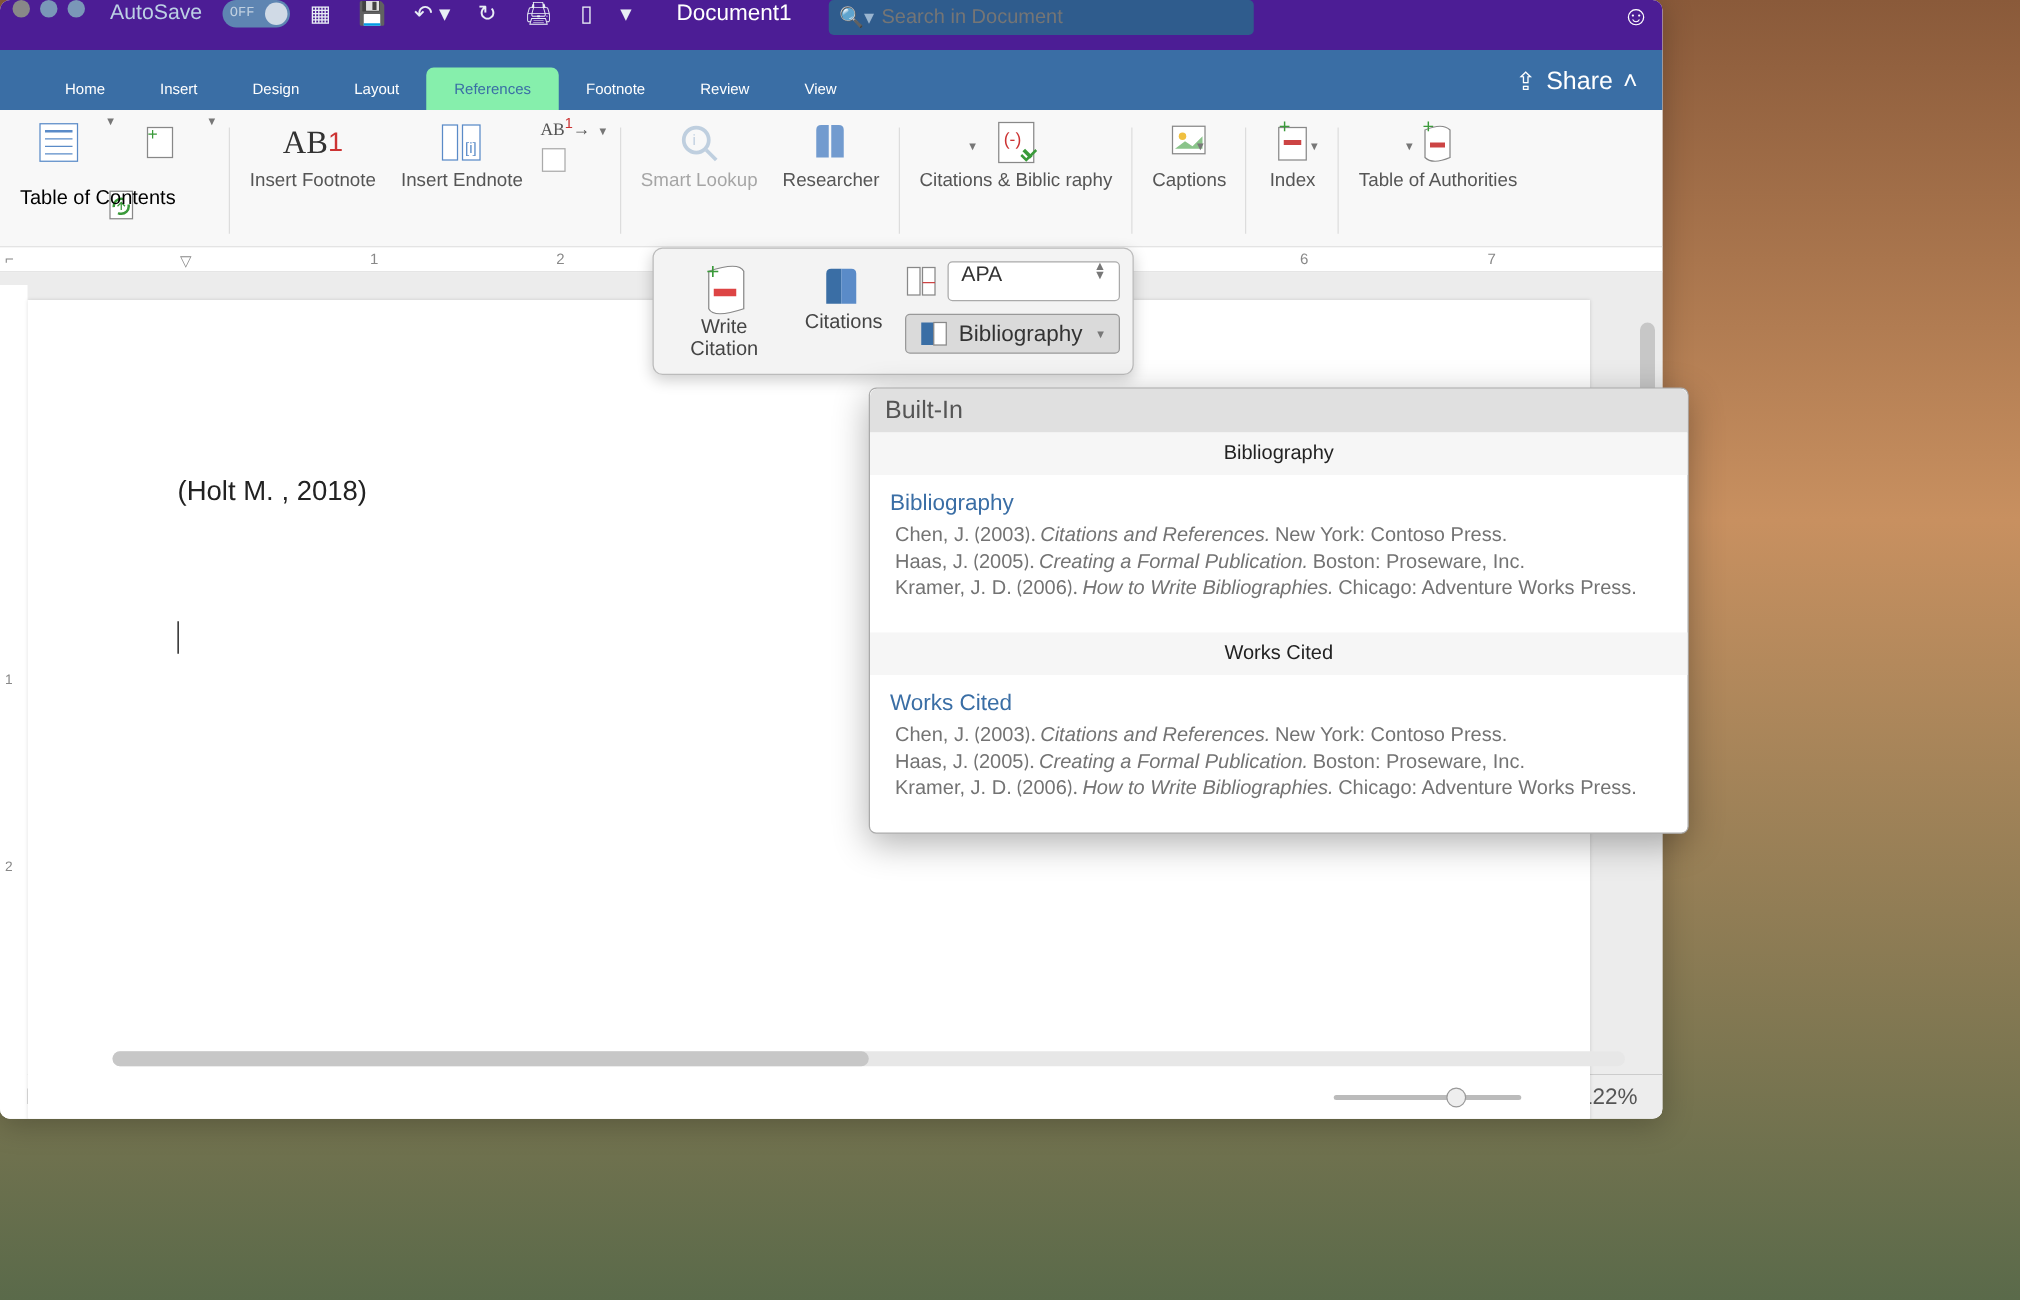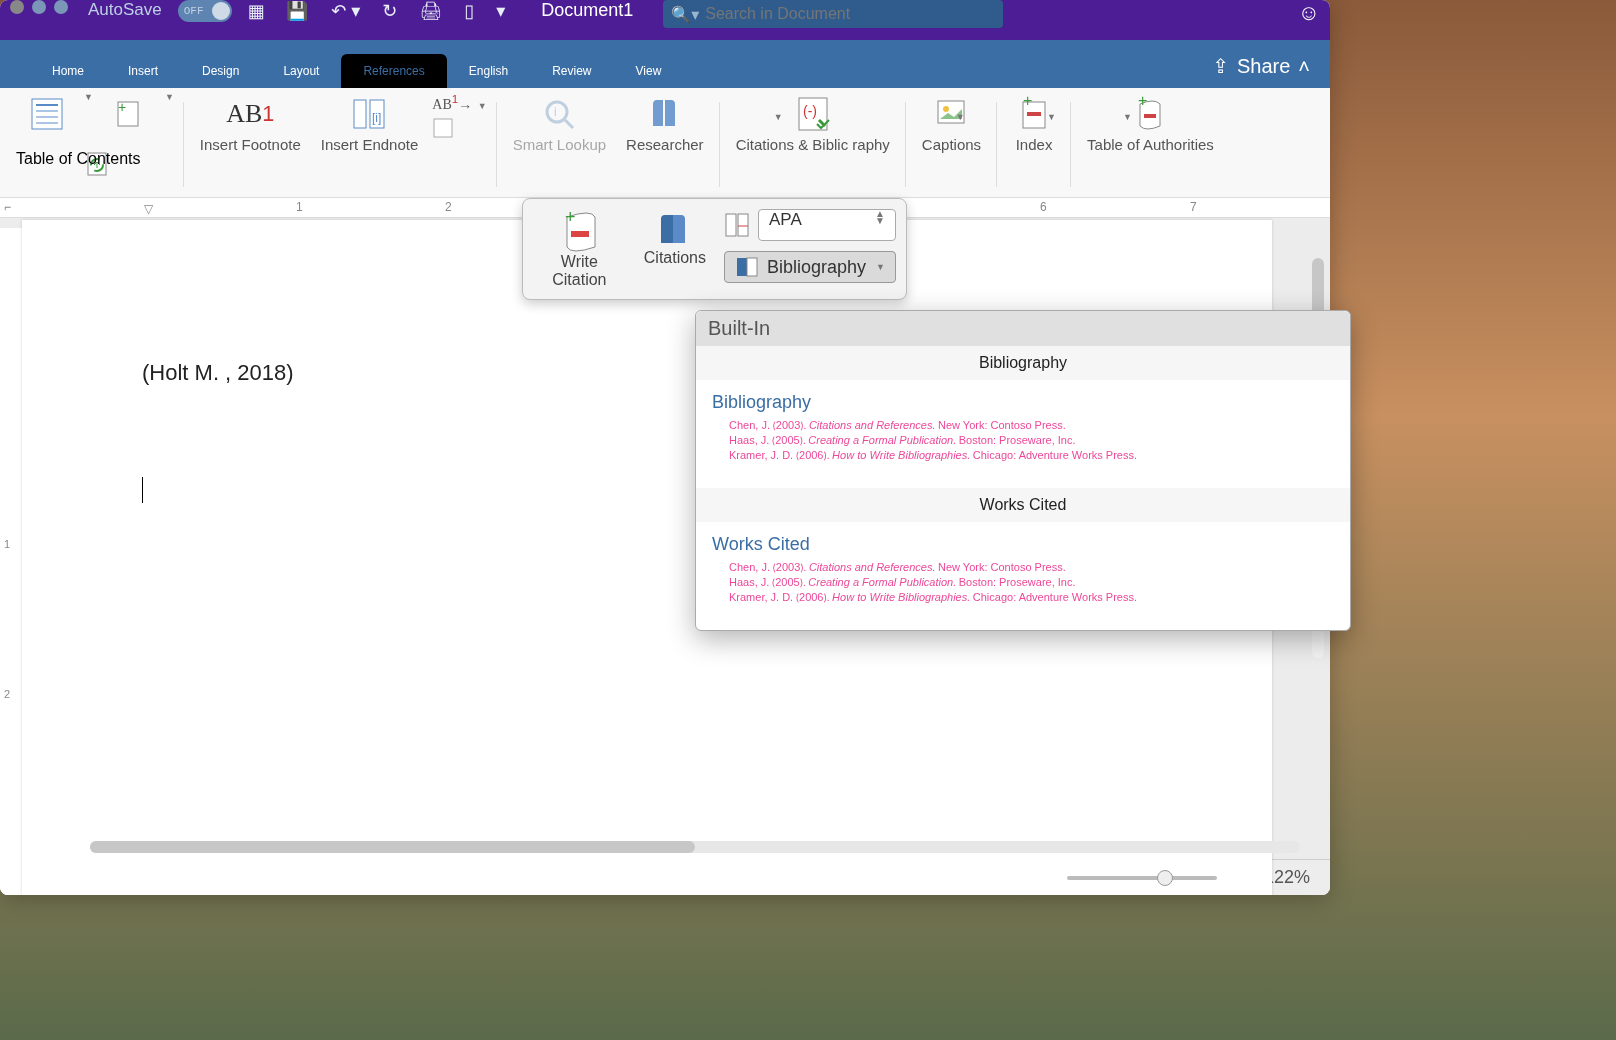--- a/index.html
+++ b/index.html
@@ -17,42 +17,42 @@
   .toggle .lbl { font-size: 11px; color: #c0d0e0; margin: 0 4px; font-family: Liberation Mono, monospace; }
   .tb-icon { color: #e8eef5; font-size: 18px; cursor: pointer; padding: 0 6px; }
   .titlebar .docname { color: #fff; font-size: 18px; margin-left: 20px; }
   .search-box { margin-left: 20px; width: 340px; height: 28px; background: #2f5c8d; border-radius: 4px; display: flex; align-items: center; padding: 0 8px; color: #9ab5d0; }
   .search-box input { background: transparent; border: none; outline: none; color: #cde; font-size: 16px; margin-left: 6px; flex: 1; }
   .smiley { margin-left: auto; color: #fff; font-size: 22px; }
 
   
   .tabsbar { height: 48px; background: #3a6ea5; display: flex; align-items: flex-end; padding: 0 20px 0 30px; }
   .tab { color: #fff; font-size: 12px; padding: 10px 22px; cursor: pointer; }
-  .tab.active { background: #000000; color: #3a6ea5; border-radius: 6px 6px 0 0; font-weight: 500; }
+  .tab.active { background: #86efac; color: #3a6ea5; border-radius: 6px 6px 0 0; font-weight: 500; }
   .share { margin-left: auto; display: flex; align-items: center; gap: 8px; color: #fff; font-size: 20px; padding: 10px 0; }
 
   
   .ribbon { height: 110px; background: #f8f8f8; border-bottom: 1px solid #ddd; display: flex; align-items: stretch; padding: 4px 10px 0; position: relative; }
   .group { display: flex; flex-direction: column; align-items: center; justify-content: flex-start; padding: 0 10px; position: relative; }
   .group::after { content: ""; position: absolute; right: 0; top: 10px; bottom: 10px; width: 1px; background: #ddd; }
   .group:last-child::after { display: none; }
   .ribbon-btn { display: flex; flex-direction: column; align-items: center; padding: 2px 6px; color: #555; font-size: 15px; cursor: pointer; }
   .ribbon-btn .rbl { text-align: center; line-height: 1.15; margin-top: 2px; }
   .ric { width: 42px; height: 40px; display: flex; align-items: center; justify-content: center; }
   .row { display: flex; gap: 8px; }
   .mini { font-size: 14px; color: #555; }
   .arrow-tiny { font-size: 9px; color: #777; margin-left: 2px; }
 
   
   .ruler { height: 20px; background: #fff; border-bottom: 1px solid #ddd; position: relative; font-size: 12px; color: #888; }
   .ruler .num { position: absolute; top: 2px; }
 
   
   .doc-area { flex: 1; background: #ececec; position: relative; }
-  .page { position: absolute; left: 22px; top: 2px; width: 1250px; height: 700px; background: #fff; box-shadow: 0 0 3px rgba(0,0,0,.15); padding: 140px 120px; font-size: 22px; font-family: Calibri, Arial, sans-serif; color: #222; }
+  .page { position: absolute; left: 22px; top: 22px; width: 1250px; height: 700px; background: #fff; box-shadow: 0 0 3px rgba(0,0,0,.15); padding: 140px 120px; font-size: 22px; font-family: Calibri, Arial, sans-serif; color: #222; }
   .cursor { display: inline-block; width: 1px; height: 26px; background: #000; vertical-align: middle; }
   .vruler { position: absolute; left: 0; top: 10px; width: 22px; height: 700px; background: #fff; font-size: 11px; color: #888; }
   .vruler .n { position: absolute; left: 4px; }
   .hscroll { position: absolute; left: 90px; right: 30px; bottom: 6px; height: 12px; background: #e7e7e7; border-radius: 6px; }
   .hscroll .thumb { position: absolute; left: 0; width: 50%; height: 100%; background: #c7c7c7; border-radius: 6px; }
   .vscroll { position: absolute; right: 6px; top: 40px; width: 12px; height: 400px; background: #f3f3f3; border-radius: 6px; }
   .vscroll .thumb { width: 100%; height: 120px; background: #c7c7c7; border-radius: 6px; }
 
   
   .statusbar { height: 36px; background: #ededed; border-top: 1px solid #ccc; display: flex; align-items: center; padding: 0 20px; font-size: 18px; color: #555; gap: 24px; }
@@ -67,21 +67,21 @@
   .cb-pop .style-select { height: 32px; border: 1px solid #aaa; border-radius: 4px; background: #fff; display: flex; padding: 0 10px; font-size: 17px; color: #333; flex: 1; justify-content: space-between; }
   .cb-pop .biblio-btn { display: inline-flex; align-items: center; gap: 8px; border: 1px solid #999; background: #dadada; border-radius: 4px; padding: 4px 10px; font-size: 18px; color: #333; }
   .stepper { font-size: 10px; color: #777; line-height: 0.7; }
 
   
   .gallery { position: absolute; left: 695px; top: 310px; width: 656px; background: #fff; border: 1px solid #aaa; border-radius: 6px; box-shadow: 0 8px 28px rgba(0,0,0,.3); z-index: 20; font-size: 16px; }
   .gallery .hdr { background: #e0e0e0; padding: 6px 12px; color: #555; font-size: 20px; border-radius: 6px 6px 0 0; }
   .gallery .sect-label { text-align: center; padding: 8px; color: #222; background: #f6f6f6; }
   .gallery .preview { padding: 12px 16px 24px; }
   .gallery .preview h4 { color: #3a6ea5; font-weight: 500; font-size: 18px; margin-bottom: 6px; }
-  .gallery .preview p { font-family: Calibri, Arial, sans-serif; font-size: 11px; color: #ec4899; margin: 2px 17px; }
+  .gallery .preview p { font-family: Calibri, Arial, sans-serif; font-size: 16px; color: #737373; margin: 2px 4px; }
   .gallery .preview p em { font-style: italic; }
 
   svg { display: block; }
 </style>
 </head>
 <body>
 
 <div class="window">
 
   <div class="titlebar">
@@ -109,21 +109,21 @@
     </div>
     <span class="smiley">☺</span>
   </div>
 
   <div class="tabsbar">
     <div class="tab">Home</div>
     <div class="tab">Insert</div>
     <div class="tab">Design</div>
     <div class="tab">Layout</div>
     <div class="tab active">References</div>
-    <div class="tab">English</div>
+    <div class="tab">Footnote</div>
     <div class="tab">Review</div>
     <div class="tab">View</div>
     <div class="share">
       <span>⇪</span>
       <span>Share</span>
       <span>˄</span>
     </div>
   </div>
 
   <div class="ribbon">

